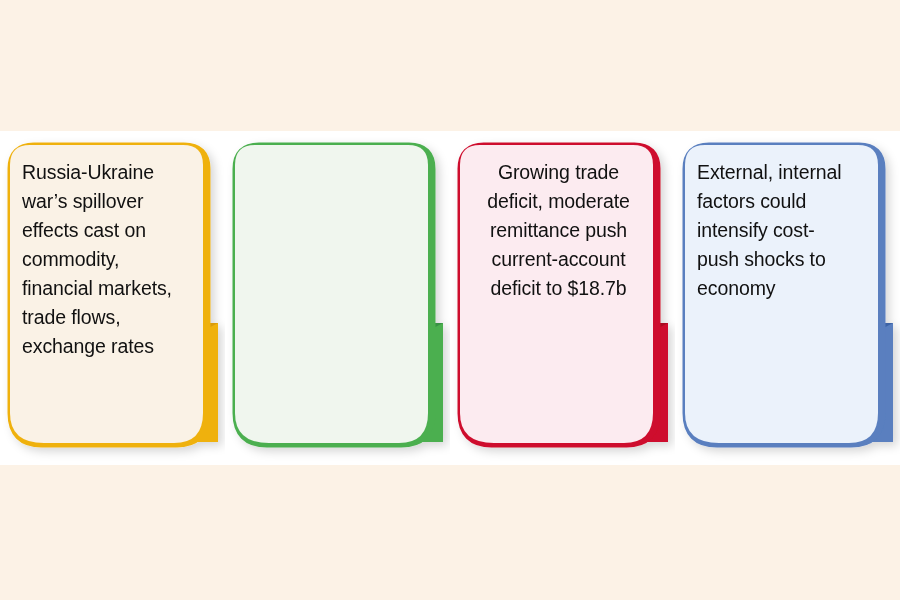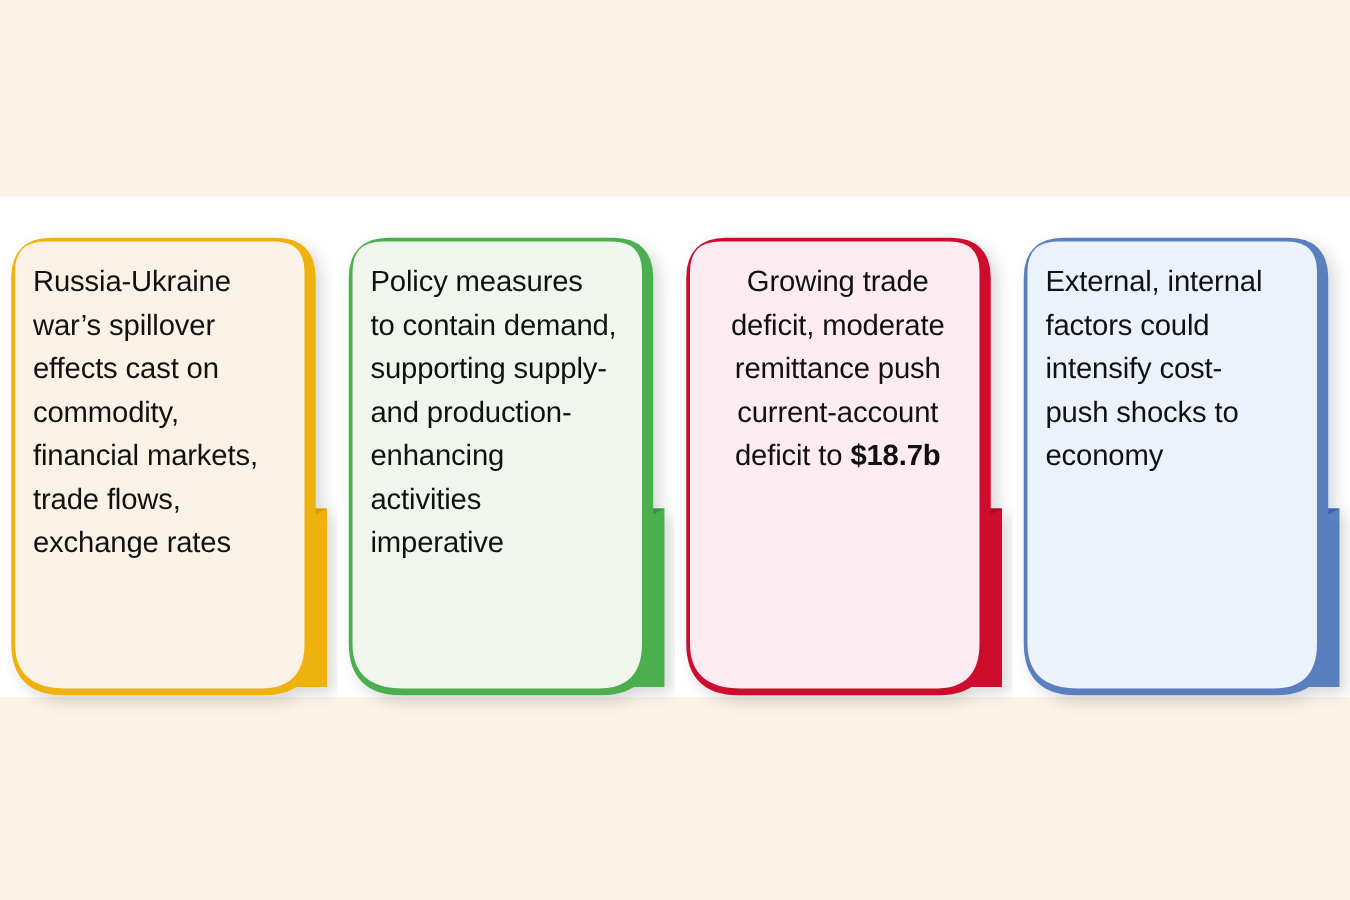--- a/index.html
+++ b/index.html
@@ -46,21 +46,21 @@
   
   .cards {
     position: absolute;
     left: 0; top: 131px;
     width: 900px;
     height: 334px;
   }
 
   .card {
     position: absolute;
-    top: 16px;
+    top: 0;
     width: 225px;
     height: 362px;
   }
 
   .card-art {
     position: absolute;
     left: 0; top: 0;
     width: 225px;
     height: 334px;
     display: block;
@@ -72,21 +72,21 @@
     top: 27px;
     width: 173px;
     font-size: 19.5px;
     line-height: 29px;
     color: #111111;
     letter-spacing: -0.1px;
     white-space: pre-line;
     font-family: "Liberation Sans", sans-serif;
   }
   .card-text b {
-    font-weight: bold;
+    font-weight: normal;
   }
 </style>
 </head>
 <body>
 
 <div id="stage">
 
   <div class="band-top"></div>
   <div class="band-mid"></div>
   <div class="band-bottom"></div>
@@ -125,27 +125,20 @@
           </filter>
         </defs>
         <g filter="url(#sh1)">
           <path d="M 127 192 L 218 192 L 218 311 L 166 311 L 127 284 Z" fill="#4CAF50"></path>
           <path d="M 127 192 L 218 192 L 127 240 Z" fill="#389144"></path>
           <path d="M 127 284 L 166 311 L 127 311 Z" fill="#389144"></path>
           <path d="M 34 16 Q 12 16 12 38 L 12 100 L 12 282 Q 12 312 42 312 L 176 312 Q 206 312 206 282 L 206 38 Q 206 16 184 16 Z" fill="none" stroke="#4CAF50" stroke-width="9"></path>
           <path d="M 30 14 Q 10 14 10 34 L 10 282 Q 10 312 44 312 L 174 312 Q 203 312 203 282 L 203 34 Q 203 14 183 14 Z" fill="#F0F6EE"></path>
         </g>
       </svg>
-      <div class="card-text">Policy measures
-to contain demand,
-supporting supply-
-and production-
-enhancing
-activities
- imperative</div>
     </div>
 
     <div class="card" style="left:450px;text-align:center;">
       <svg class="card-art" viewBox="0 0 225 334" width="225" height="334" xmlns="http://www.w3.org/2000/svg">
         <defs>
           <filter id="sh2" x="-30%" y="-30%" width="170%" height="170%">
             <feDropShadow dx="4" dy="4" stdDeviation="5" flood-color="#000000" flood-opacity="0.16"></feDropShadow>
           </filter>
         </defs>
         <g filter="url(#sh2)">

